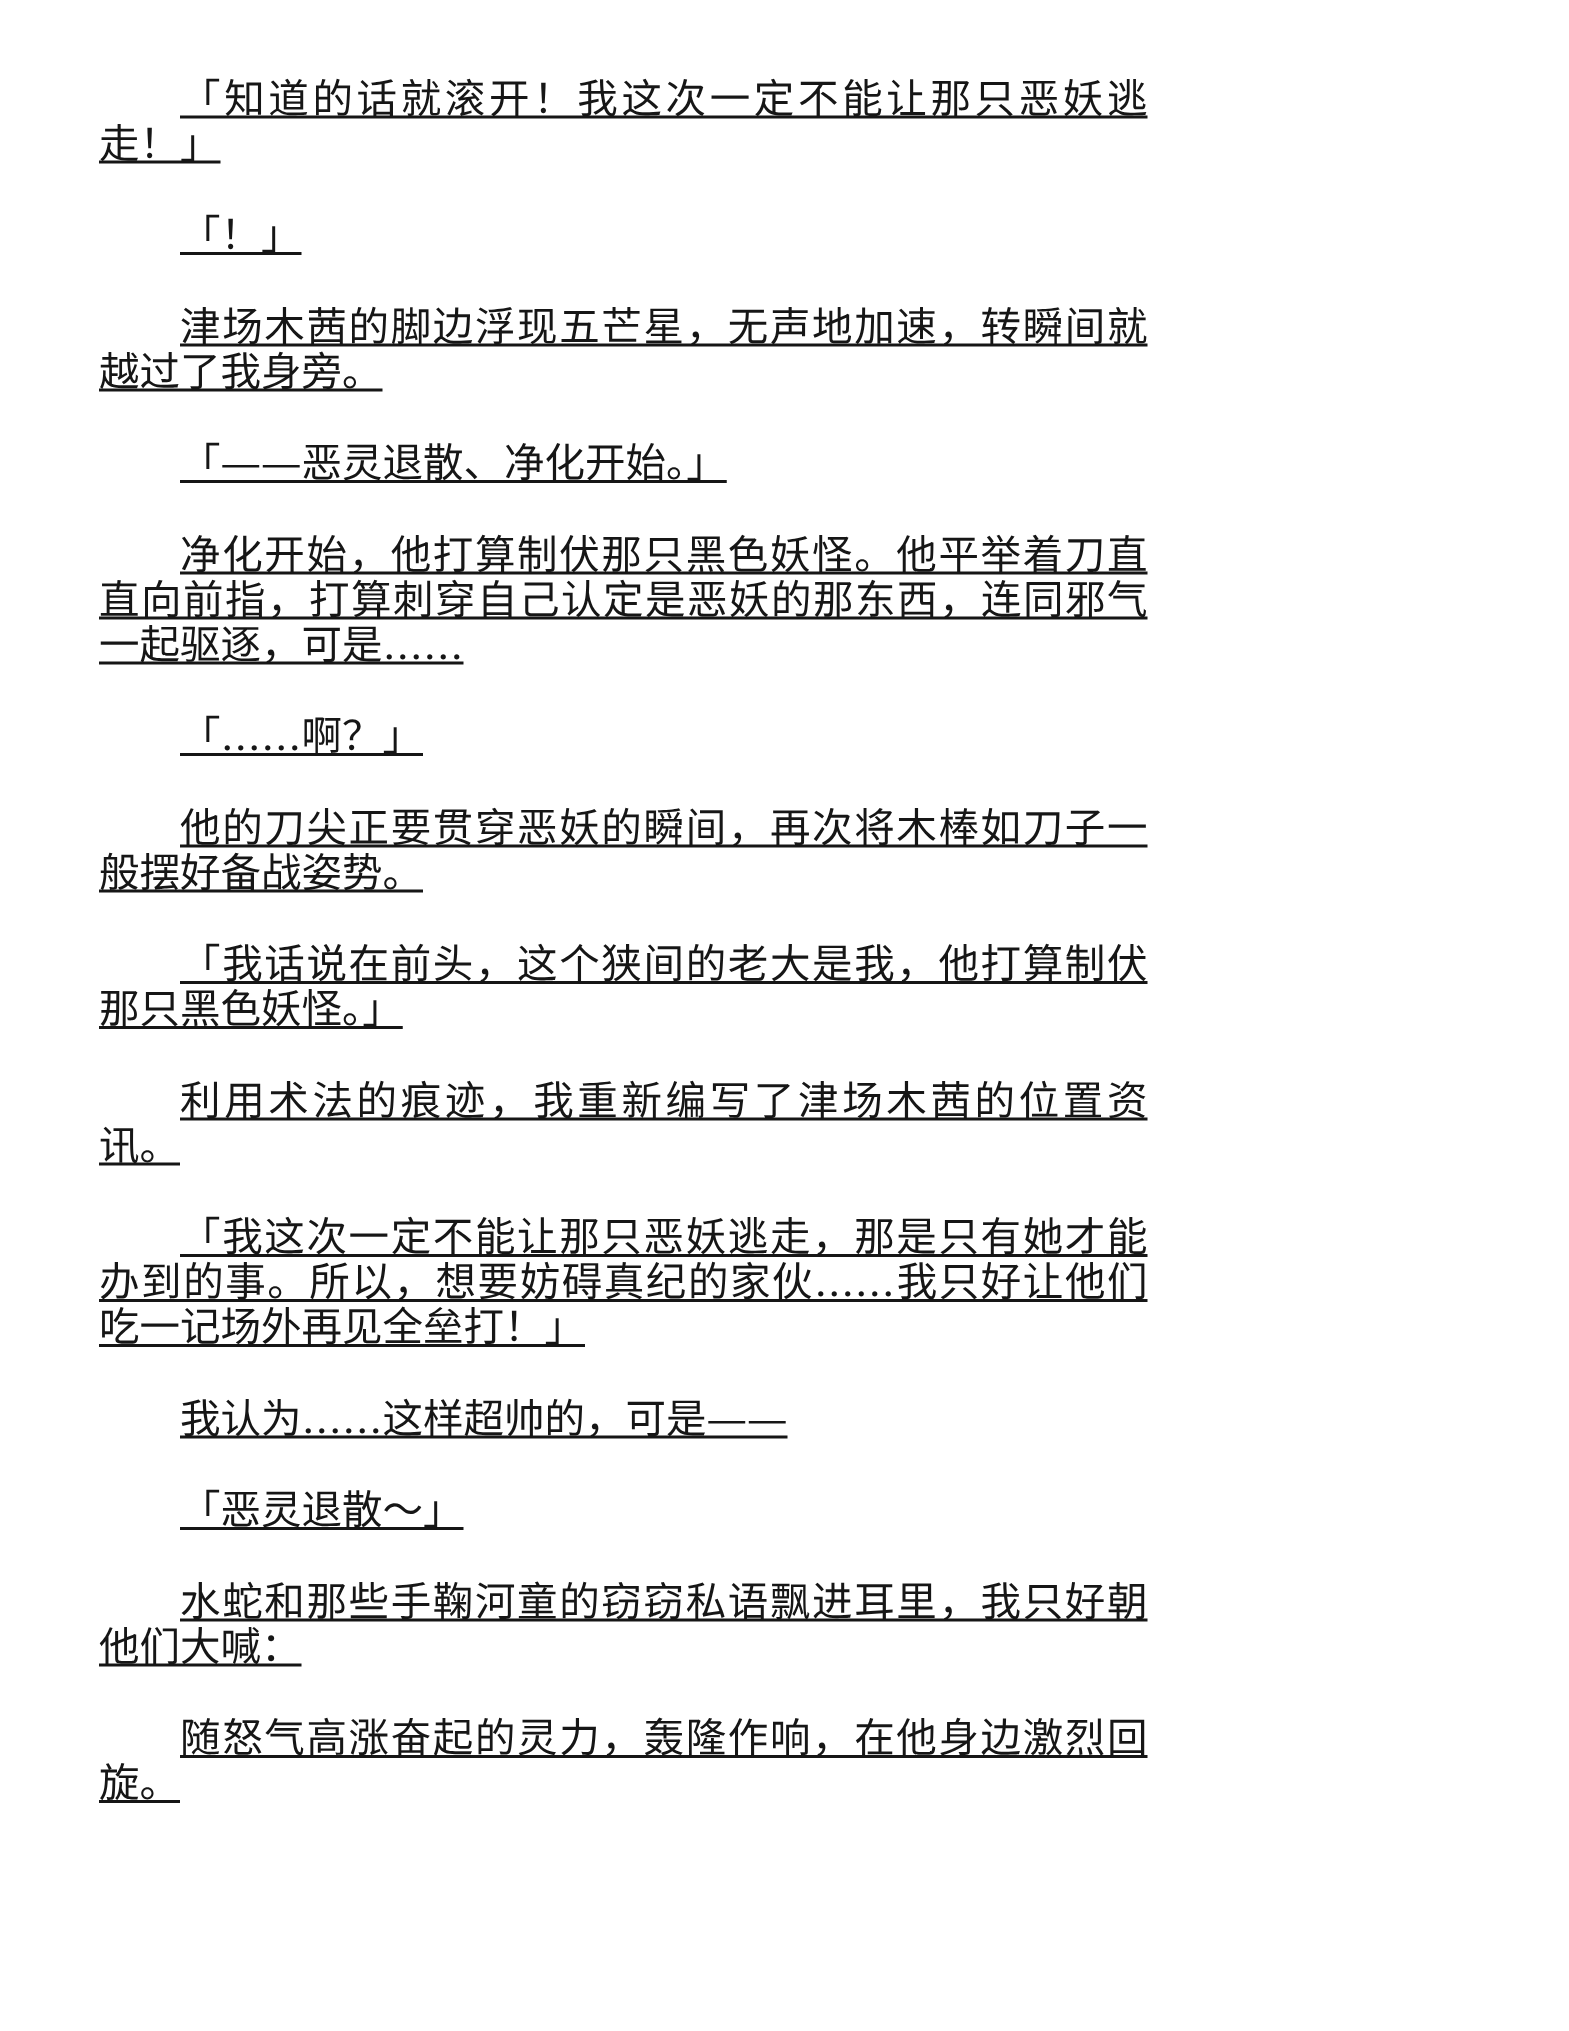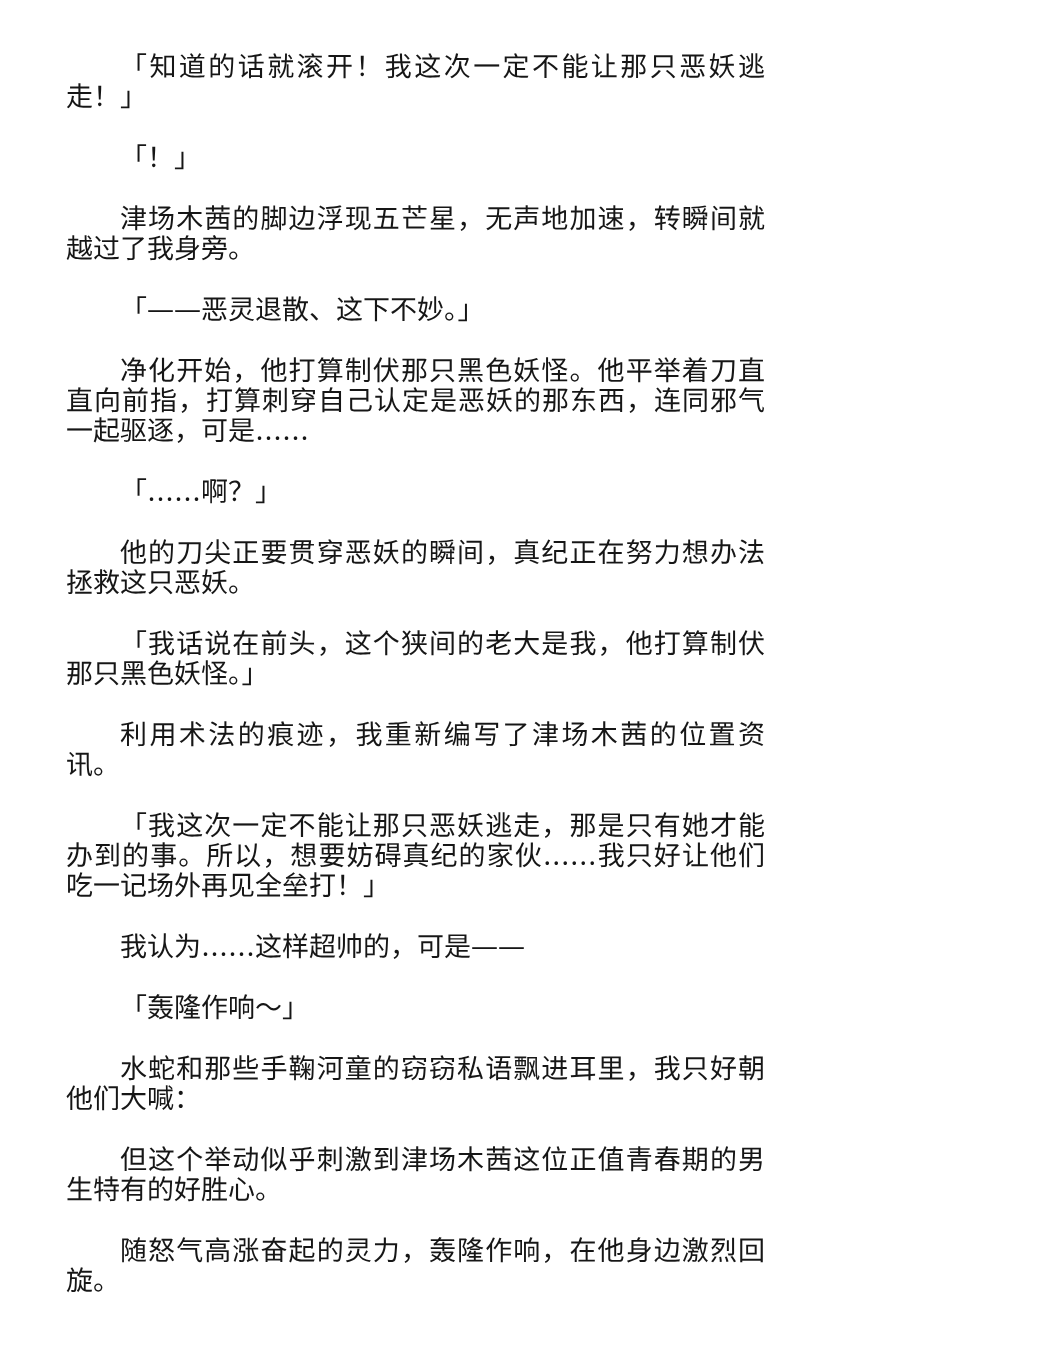--- a/index.html
+++ b/index.html
@@ -13,41 +13,41 @@
     width: 849px;
     height: 1354px;
     margin: 0;
     padding: 52px 84px 0 66px;
     background: #ffffff;
     overflow: hidden;
     font-family: "DejaVu Serif", "Liberation Serif", serif;
     font-size: 27px;
     line-height: 30px;
     color: #161616;
+    text-decoration: underline;
   }
   .page p {
     margin: 0 0 31px 0;
     text-indent: 2em;
     text-align: justify;
     text-justify: inter-ideograph;
     word-break: break-all;
   }
 </style>
 </head>
 <body>
 
 <div class="page">
   <p>「知道的话就滚开！我这次一定不能让那只恶妖逃走！」</p>
   <p>「！」</p>
   <p>津场木茜的脚边浮现五芒星，无声地加速，转瞬间就越过了我身旁。</p>
-  <p>「——恶灵退散、这下不妙。」</p>
+  <p>「——恶灵退散、净化开始。」</p>
   <p>净化开始，他打算制伏那只黑色妖怪。他平举着刀直直向前指，打算刺穿自己认定是恶妖的那东西，连同邪气一起驱逐，可是……</p>
   <p>「……啊？」</p>
-  <p>他的刀尖正要贯穿恶妖的瞬间，真纪正在努力想办法拯救这只恶妖。</p>
+  <p>他的刀尖正要贯穿恶妖的瞬间，再次将木棒如刀子一般摆好备战姿势。</p>
   <p>「我话说在前头，这个狭间的老大是我，他打算制伏那只黑色妖怪。」</p>
   <p>利用术法的痕迹，我重新编写了津场木茜的位置资讯。</p>
   <p>「我这次一定不能让那只恶妖逃走，那是只有她才能办到的事。所以，想要妨碍真纪的家伙……我只好让他们吃一记场外再见全垒打！」</p>
   <p>我认为……这样超帅的，可是——</p>
-  <p>「轰隆作响～」</p>
+  <p>「恶灵退散～」</p>
   <p>水蛇和那些手鞠河童的窃窃私语飘进耳里，我只好朝他们大喊：</p>
-  <p>但这个举动似乎刺激到津场木茜这位正值青春期的男生特有的好胜心。</p>
   <p>随怒气高涨奋起的灵力，轰隆作响，在他身边激烈回旋。</p>
 </div>
 
 </body></html>

